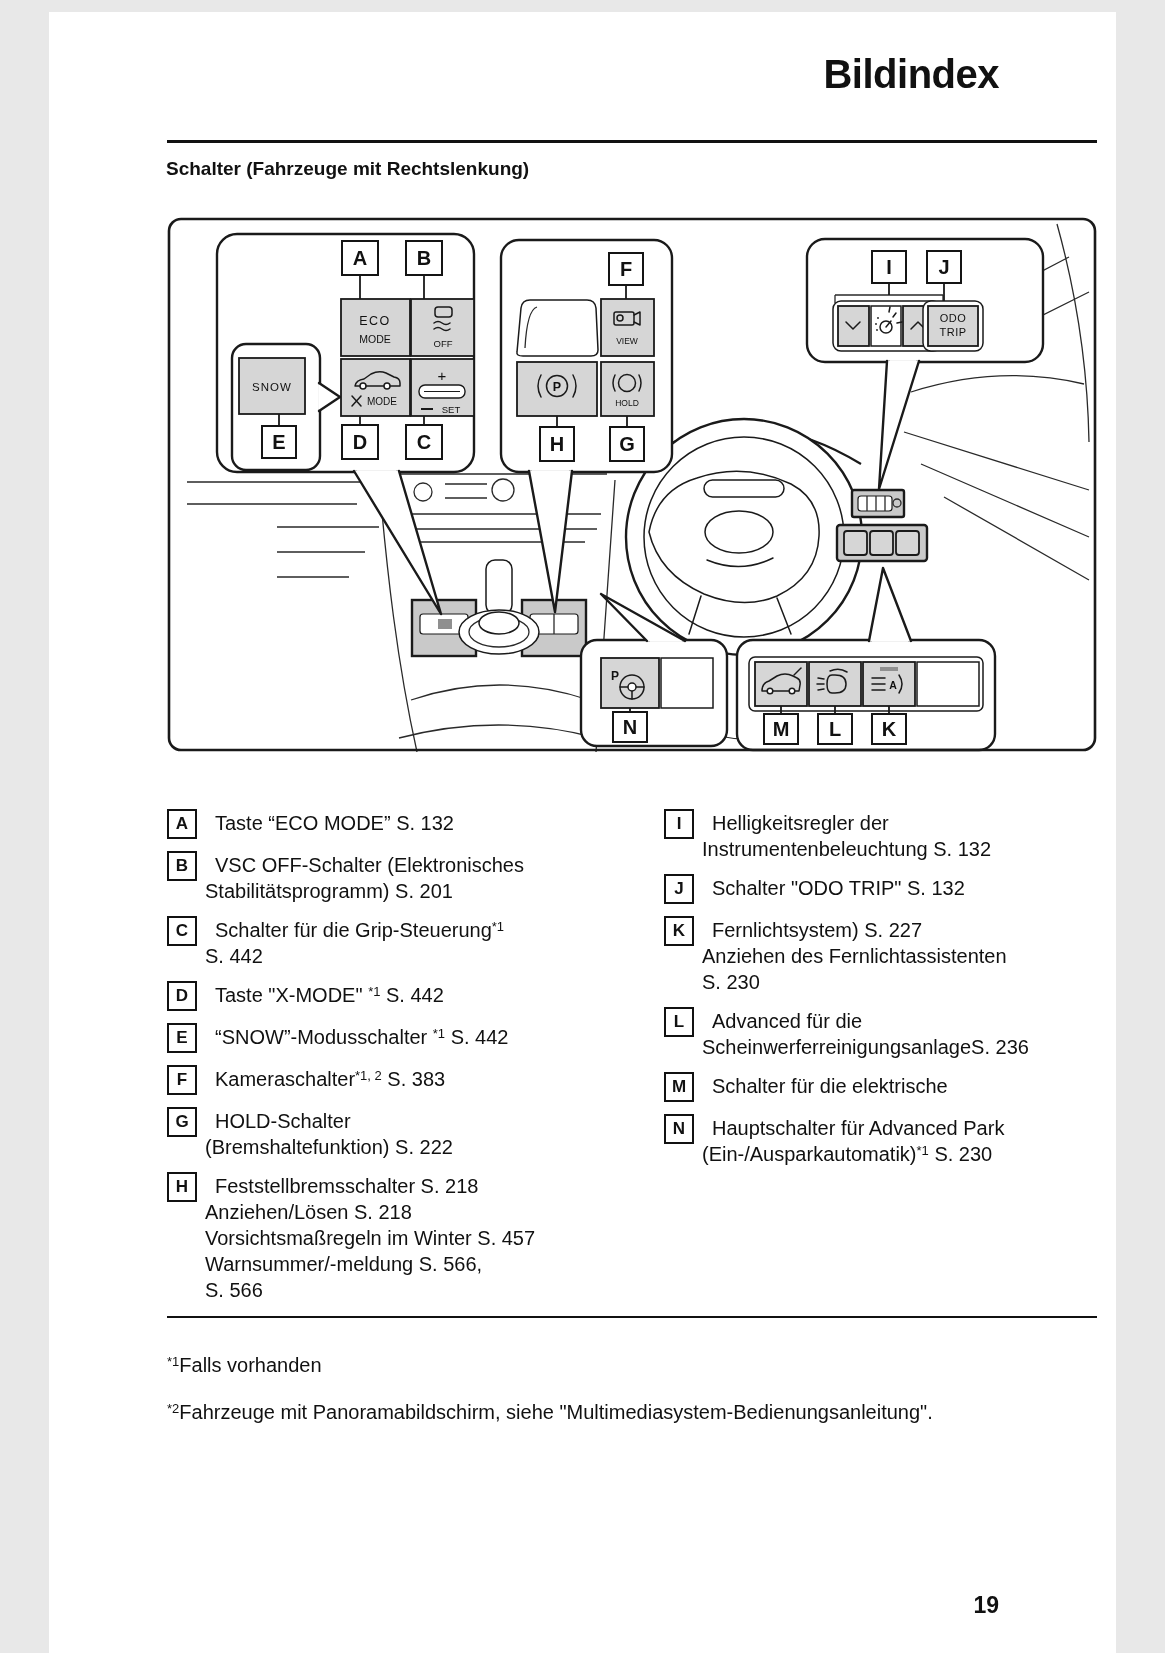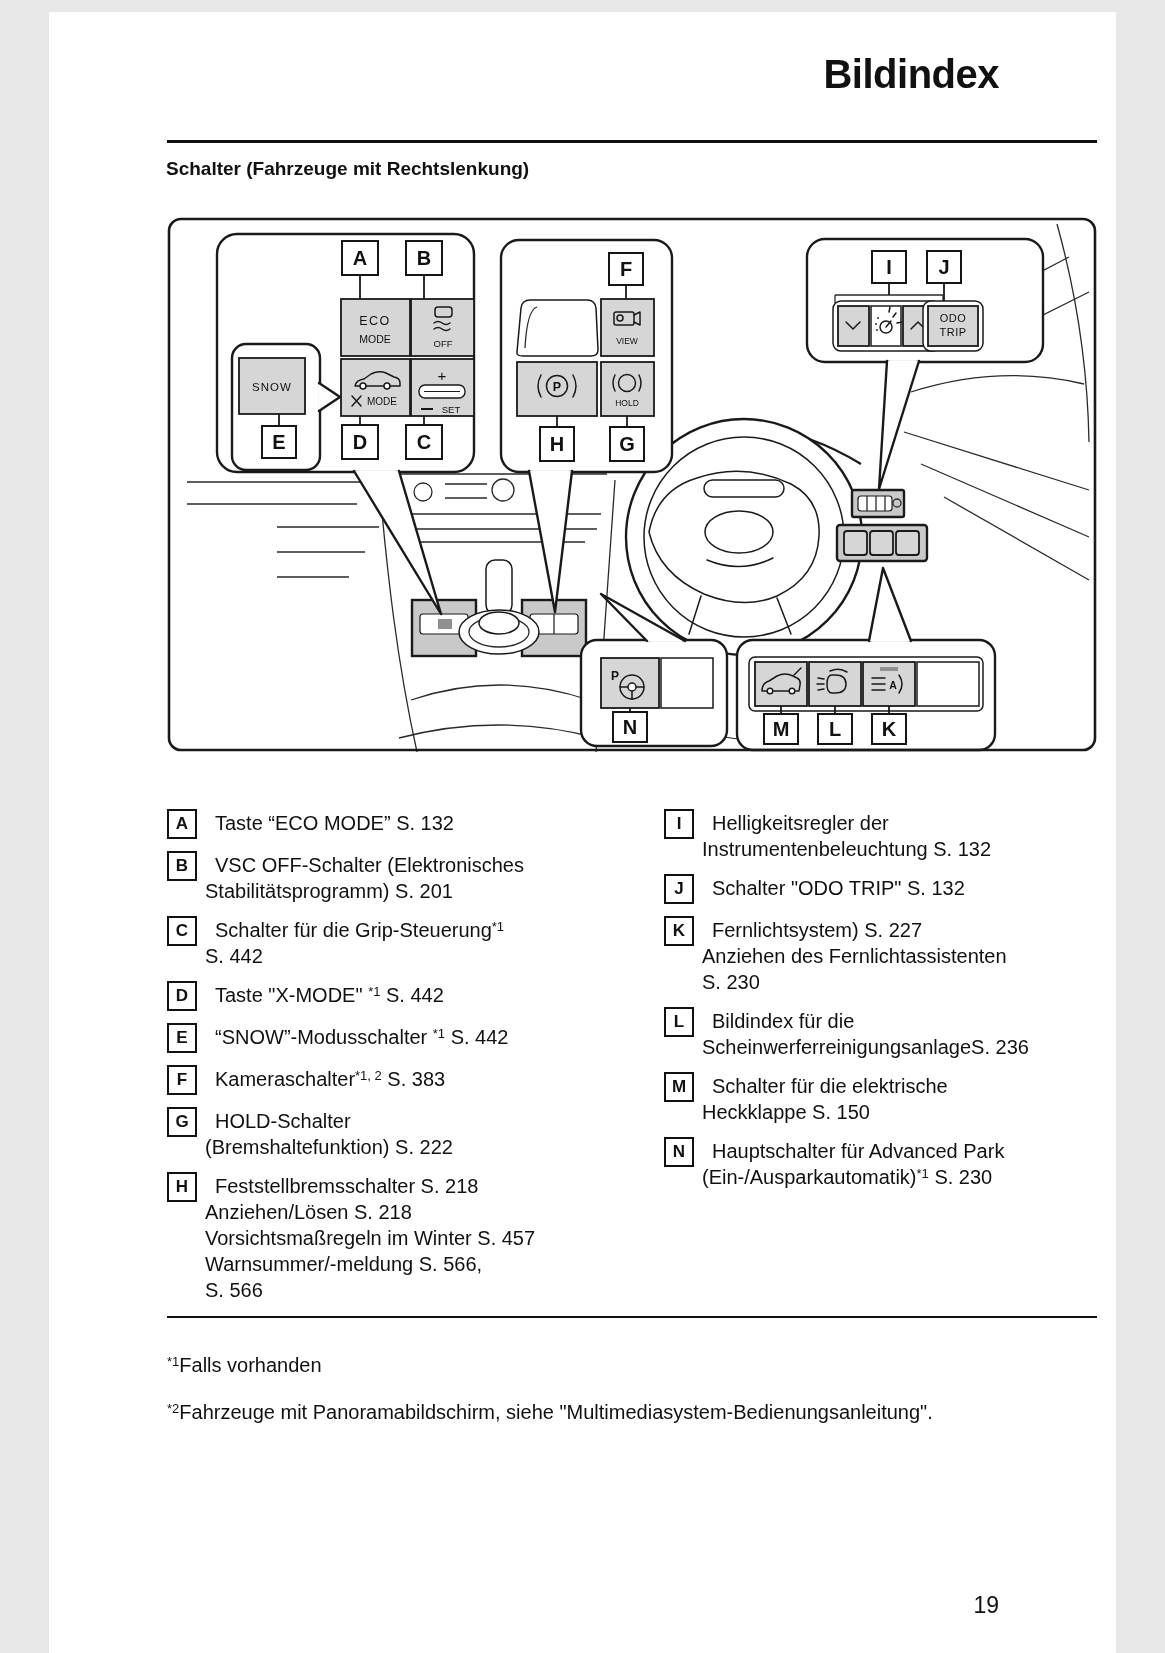--- a/index.html
+++ b/index.html
@@ -17,21 +17,21 @@
   .legend.right{left:615px;width:440px}
   .item{display:flex;margin-bottom:13px}
   .marker{flex:0 0 auto;width:26px;height:26px;border:2px solid #111;font-size:17px;font-weight:bold;
           text-align:center;line-height:26px;margin-right:8px;margin-top:-1px;background:#fff}
   .lines{flex:1;white-space:pre-wrap}
   .line:first-child{text-indent:10px}
   .sup{font-size:13px;vertical-align:6px;line-height:0}
   .botrule{position:absolute;left:118px;top:1304px;width:930px;height:2px;background:#111}
   .footnotes{position:absolute;left:118px;top:1340px;font-size:20px;line-height:26px}
   .footnote{margin-bottom:21px}
-  .pagenum{position:absolute;top:1580px;right:117px;font-size:23px;font-weight:normal}
+  .pagenum{position:absolute;top:1580px;right:117px;font-size:23px;font-weight:bold}
 
   
   .bub{fill:#fff;stroke:#1a1a1a;stroke-width:2.4}
   .tailf{fill:#fff;stroke:none}
   .tsd{fill:none;stroke:#1a1a1a;stroke-width:2.4;stroke-linecap:round}
   .wl{stroke:#fff;stroke-width:3.6;stroke-linecap:butt}
   .lb{fill:#fff;stroke:#141414;stroke-width:2}
   .lt{font-size:20px;font-weight:bold;text-anchor:middle;fill:#111}
   .sw{fill:var(--switch-fill,#d6d6d6);stroke:#1a1a1a;stroke-width:1.8}
   .swd{fill:var(--panel-fill,#c9c9c9);stroke:#1a1a1a;stroke-width:2.4}
@@ -362,25 +362,25 @@
       <div class="item">
         <div class="marker">J</div>
         <div class="lines"><div class="line"><span>Schalter "ODO TRIP" S. 132</span></div></div>
       </div>
       <div class="item">
         <div class="marker">K</div>
         <div class="lines"><div class="line"><span>Fernlichtsystem) S. 227</span></div><div class="line"><span>Anziehen des Fernlichtassistenten</span></div><div class="line"><span>S. 230</span></div></div>
       </div>
       <div class="item">
         <div class="marker">L</div>
-        <div class="lines"><div class="line"><span>Bildindex für die</span></div><div class="line"><span>ScheinwerferreinigungsanlageS. 236</span></div></div>
+        <div class="lines"><div class="line"><span>Advanced für die</span></div><div class="line"><span>ScheinwerferreinigungsanlageS. 236</span></div></div>
       </div>
       <div class="item">
         <div class="marker">M</div>
-        <div class="lines"><div class="line"><span>Schalter für die elektrische</span></div><div class="line"><span>Heckklappe S. 150</span></div></div>
+        <div class="lines"><div class="line"><span>Schalter für die elektrische</span></div></div>
       </div>
       <div class="item">
         <div class="marker">N</div>
         <div class="lines"><div class="line"><span>Hauptschalter für Advanced Park</span></div><div class="line"><span>(Ein-/Ausparkautomatik)</span><sup class="sup">*1</sup><span> S. 230</span></div></div>
       </div>
     </div>
 
   <div class="botrule"></div>
   <div class="footnotes">
       <div class="footnote"><sup class="sup">*1</sup>Falls vorhanden</div>

